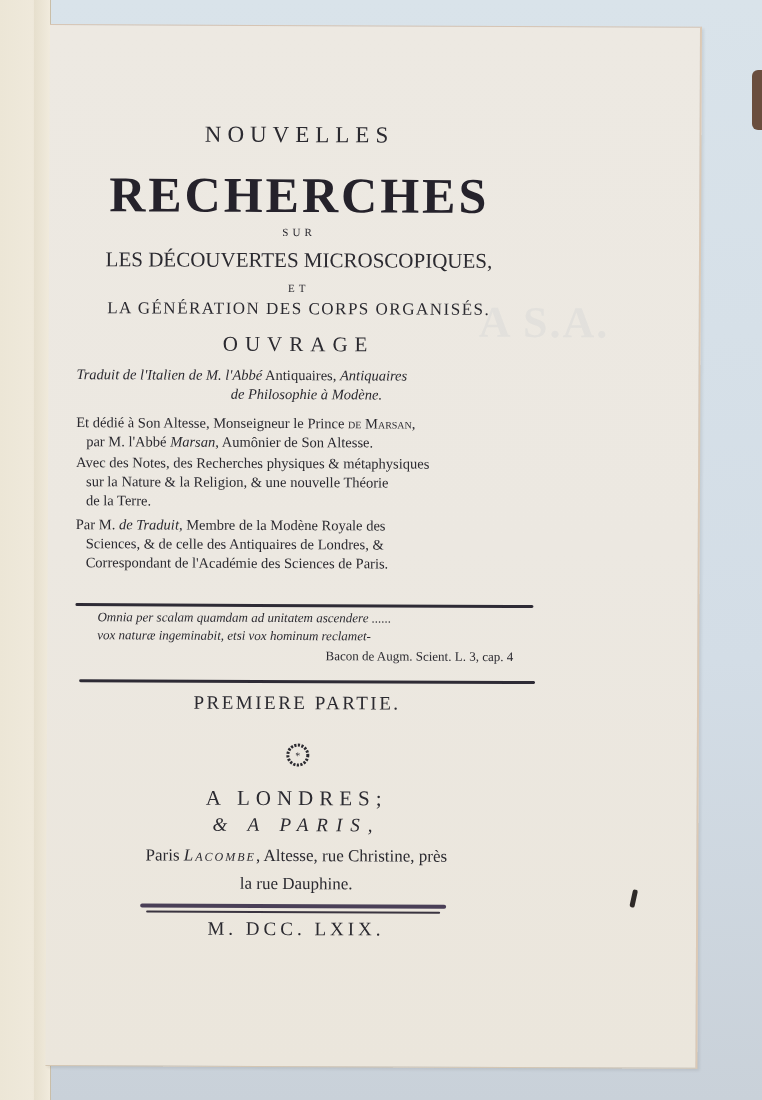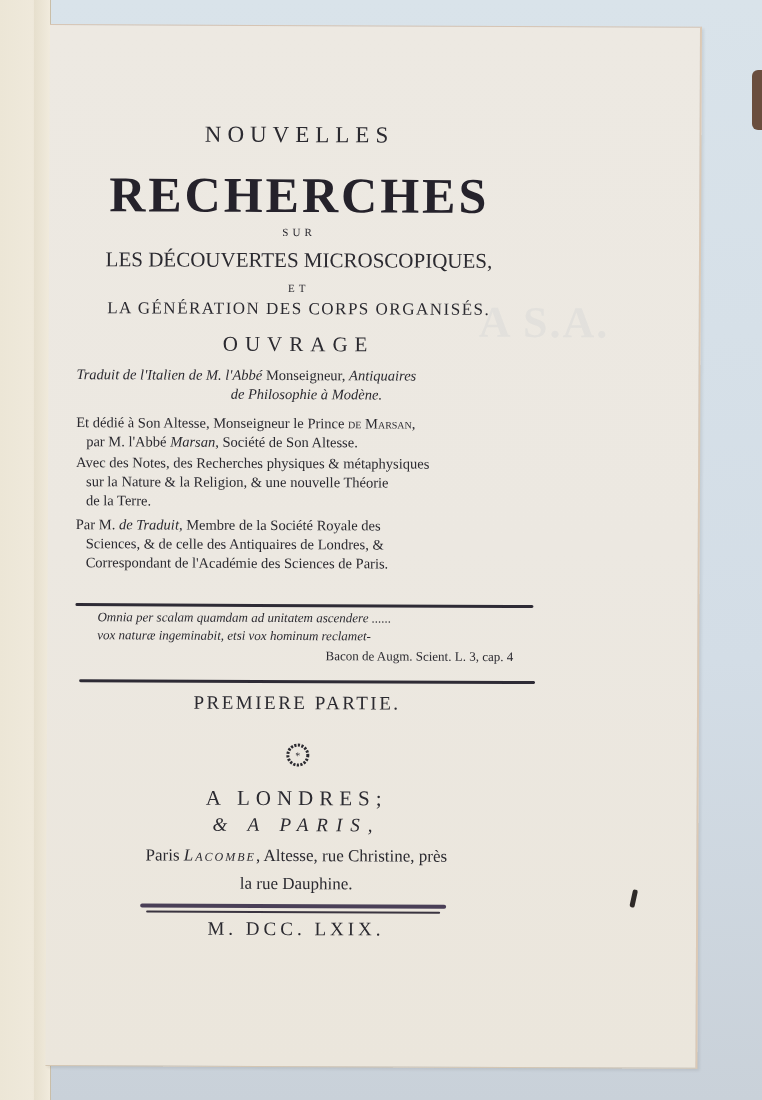--- a/index.html
+++ b/index.html
@@ -95,43 +95,43 @@
     <div class="l nouvelles">NOUVELLES</div>
     <div class="l recherches">RECHERCHES</div>
     <div class="l sur">SUR</div>
     <div class="l decouvertes">LES DÉCOUVERTES MICROSCOPIQUES,</div>
     <div class="l et">ET</div>
     <div class="l generation">LA GÉNÉRATION DES CORPS ORGANISÉS.</div>
     <div class="l ouvrage">OUVRAGE</div>
 
     <div class="l para p-traduit">
       <span class="it">Traduit de l'Italien de M. l'Abbé</span>
-      <span>Monseigneur,</span>
+      <span>Antiquaires,</span>
       <span class="it">Antiquaires</span>
       <span class="it line2">de Philosophie à Modène.</span>
     </div>
 
     <div class="l para p-dedie">
       <span>Et dédié à Son Altesse, Monseigneur le Prince</span>
       <span class="sc">de Marsan,</span>
       <span class="indent">
         <span>par M. l'Abbé</span>
-        <span class="it">Marsan</span><span>, Société de Son Altesse.</span>
+        <span class="it">Marsan</span><span>, Aumônier de Son Altesse.</span>
       </span>
     </div>
 
     <div class="l para p-notes">
       <span>Avec des Notes, des Recherches physiques &amp; métaphysiques</span>
       <span class="indent">sur la Nature &amp; la Religion, &amp; une nouvelle Théorie</span>
       <span class="indent">de la Terre.</span>
     </div>
 
     <div class="l para p-needham">
       <span>Par M.</span>
-      <span class="it">de Traduit</span><span>, Membre de la Société Royale des</span>
+      <span class="it">de Traduit</span><span>, Membre de la Modène Royale des</span>
       <span class="indent">Sciences, &amp; de celle des Antiquaires de Londres, &amp;</span>
       <span class="indent">Correspondant de l'Académie des Sciences de Paris.</span>
     </div>
 
     <div class="rule rule1"></div>
     <div class="motto motto1">Omnia per scalam quamdam ad unitatem ascendere ......</div>
     <div class="motto motto2">vox naturæ ingeminabit, etsi vox hominum reclamet-</div>
     <div class="motto motto3">Bacon de Augm. Scient. L. 3, cap. 4</div>
     <div class="rule rule2"></div>
 

